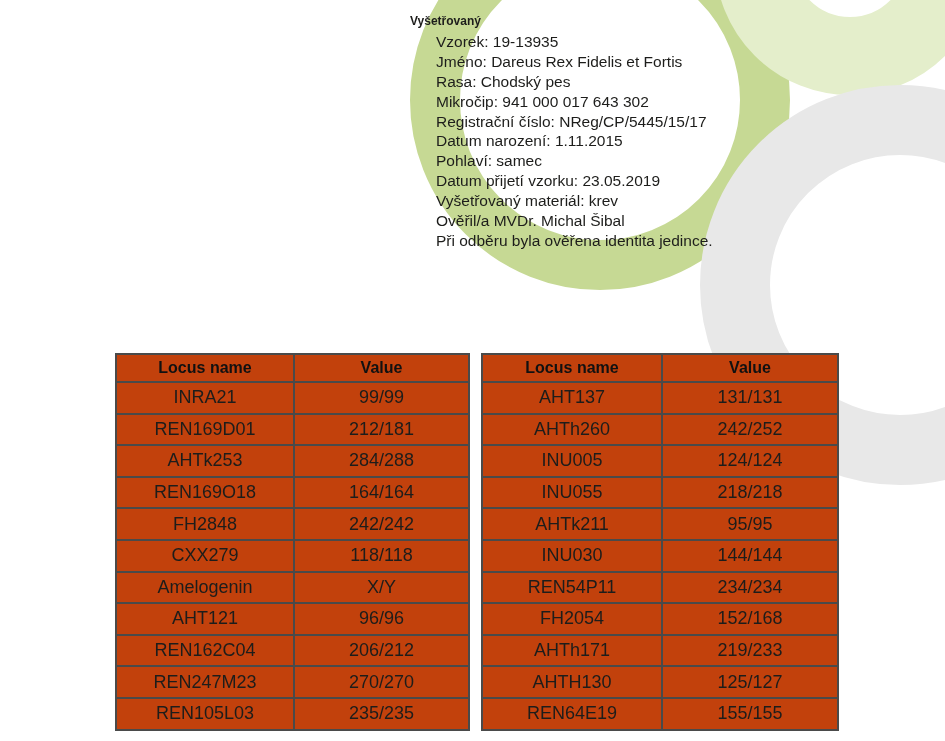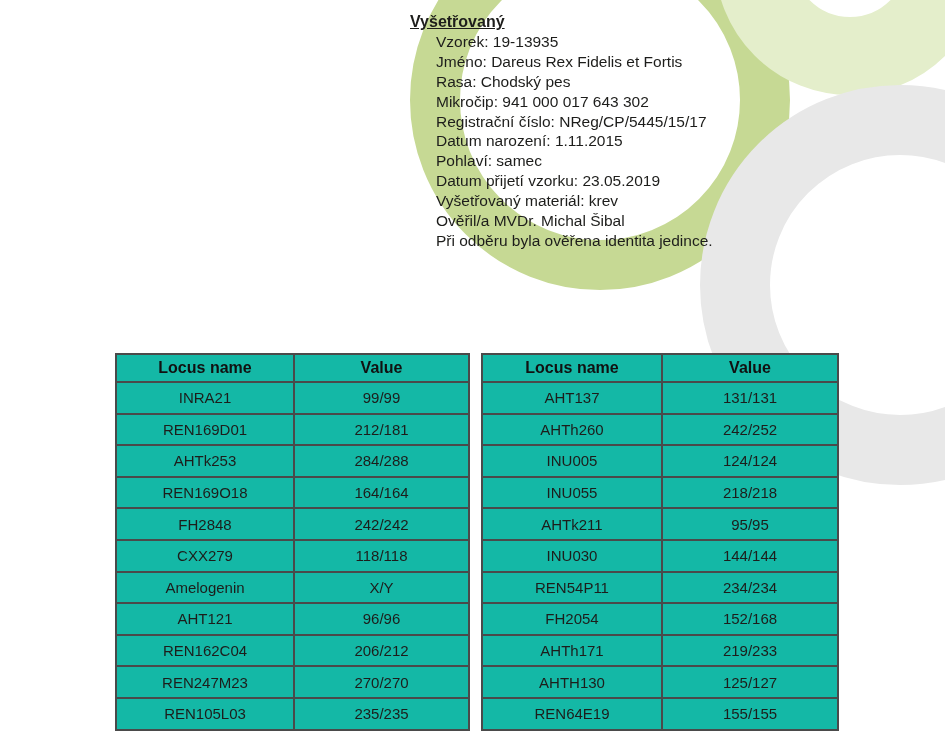--- a/index.html
+++ b/index.html
@@ -34,52 +34,52 @@
   }
   
   .info {
     position: absolute;
     left: 410px; top: 12px;
     z-index: 5;
     font-size: 15.5px;
     line-height: 19.9px;
     white-space: nowrap;
   }
-  .info-title { font-weight: bold; font-size: 16px; text-decoration: underline; }
+  .info-title { font-weight: bold; font-size: 12px; }
   .info-line { font-weight: normal; margin-left: 26px; }
   
   .tables {
     position: absolute;
     left: 115px; top: 353px;
     z-index: 5;
     display: flex;
     gap: 11px;
   }
   table.locus-table {
     border-collapse: collapse;
     table-layout: fixed;
-    background: #14b8a6;
+    background: #c2410c;
     border: 2px solid #3a3a3a;
   }
   table.locus-table th, table.locus-table td {
     border: 2px solid #4a4a4a;
     text-align: center;
     vertical-align: middle;
     padding: 0 4px;
     overflow: hidden;
   }
   table.locus-table th {
     height: 26px;
     font-size: 16px;
     font-weight: bold;
     color: #111111;
   }
   table.locus-table td {
     height: 29.6px;
-    font-size: 15px;
+    font-size: 18px;
     color: #1d1d1b;
     border-radius: 11px;
   }
   .lt-col1 { width: 178px; }
   .lt-col2 { width: 175px; }
   .rt-col1 { width: 180px; }
   .rt-col2 { width: 176px; }
 </style>
 </head>
 <body>

